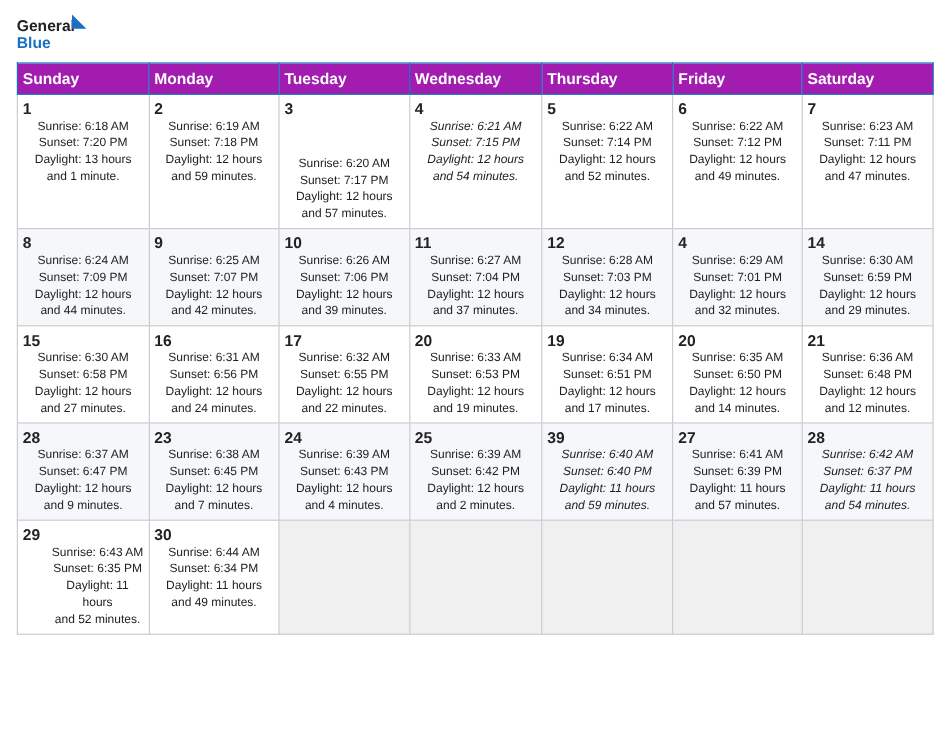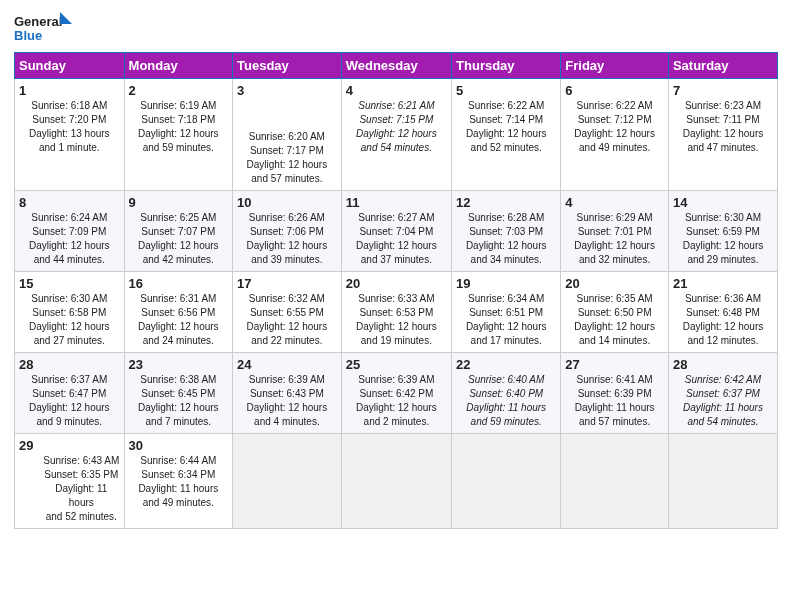--- a/index.html
+++ b/index.html
@@ -291,21 +291,21 @@
 and 4 minutes.</div>
           </td>
           <td>
             <span class="day-num">25</span>
             <div class="day-detail" style="white-space: pre-line;">Sunrise: 6:39 AM
 Sunset: 6:42 PM
 Daylight: 12 hours
 and 2 minutes.</div>
           </td>
           <td>
-            <span class="day-num">22</span>
+            <span class="day-num">39</span>
             <div class="day-detail" style="white-space: pre-line; font-style: italic;">Sunrise: 6:40 AM
 Sunset: 6:40 PM
 Daylight: 11 hours
 and 59 minutes.</div>
           </td>
           <td>
             <span class="day-num">27</span>
             <div class="day-detail" style="white-space: pre-line;">Sunrise: 6:41 AM
 Sunset: 6:39 PM
 Daylight: 11 hours

